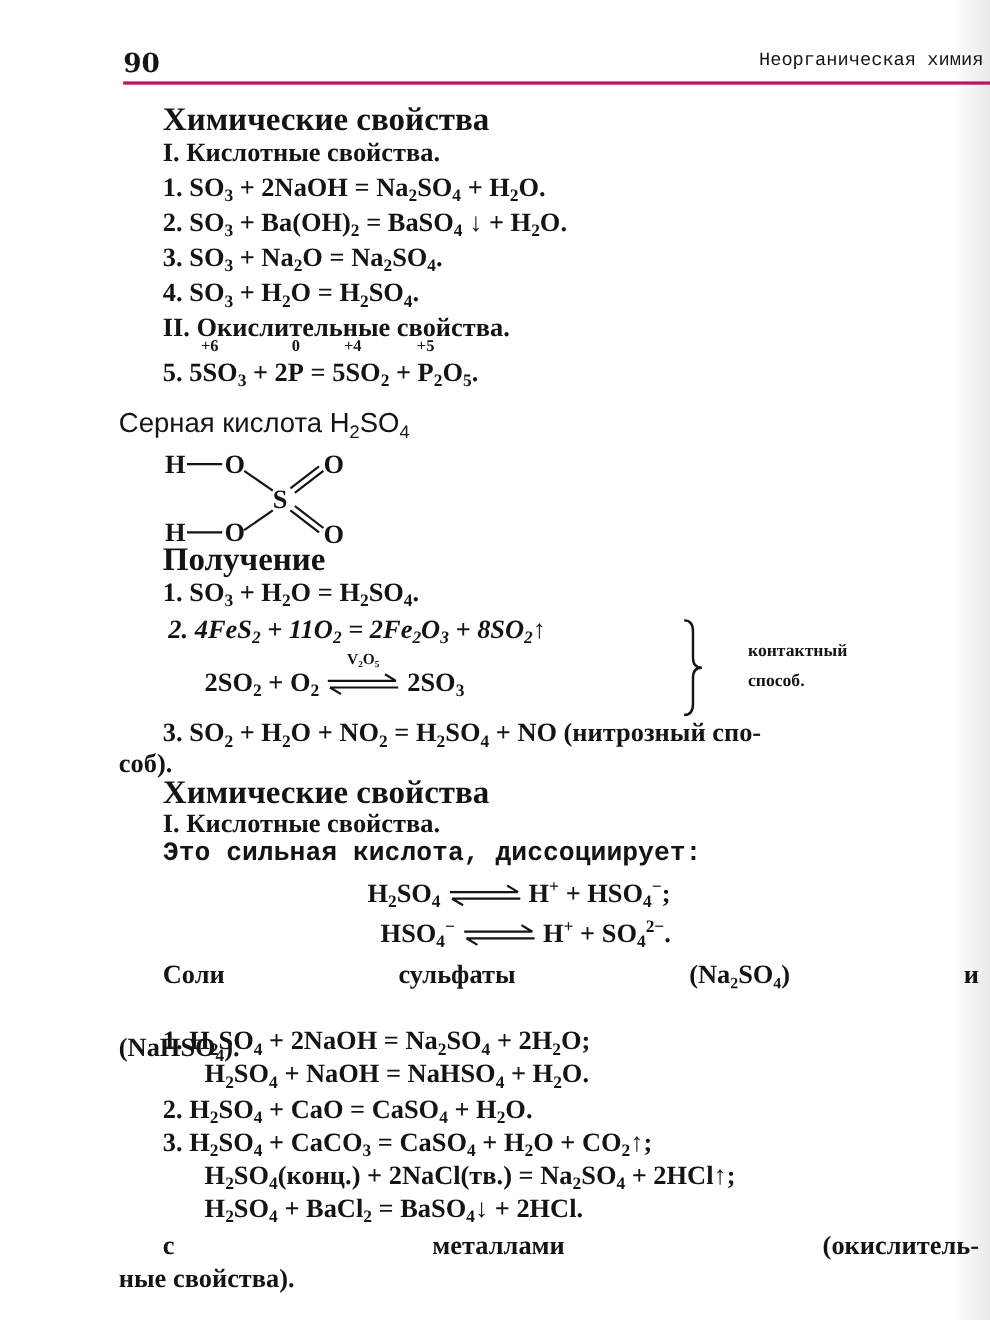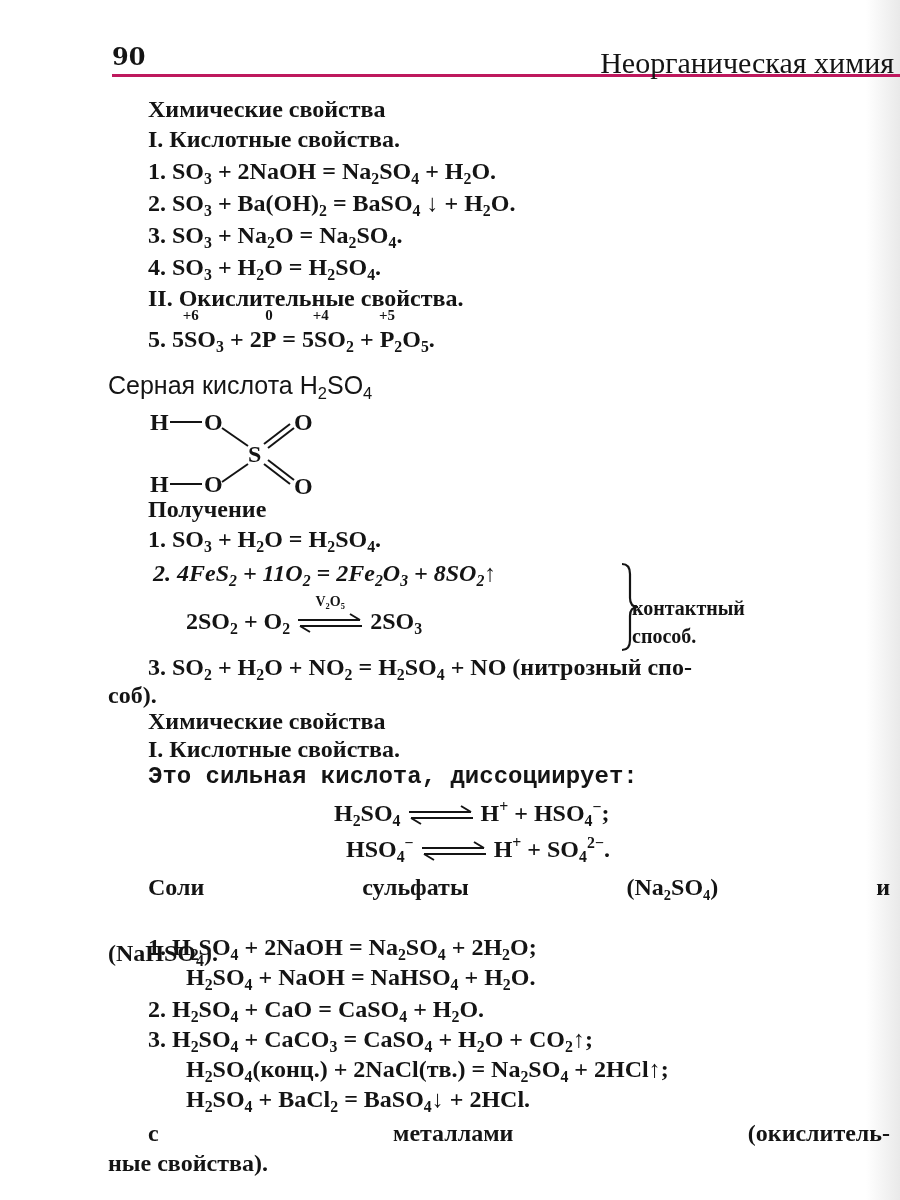--- a/index.html
+++ b/index.html
@@ -17,26 +17,26 @@
   .header {
     position: absolute; left: 112px; top: 40px; width: 788px; height: 34px;
     border-bottom: 3px solid #be185d;
   }
   .page-number {
     position: absolute; left: 0; top: 2px;
     font-size: 24px; font-weight: bold;
   }
   .running-title {
     position: absolute; right: 6px; top: 6px;
-    font-family: Liberation Serif, serif; font-size: 30px;
+    font-family: Liberation Mono, monospace; font-size: 17px;
   }
   .line {
     position: absolute; white-space: nowrap;
     font-family: "Liberation Serif", serif;
-    font-size: 24px; line-height: 30px;
+    font-size: 30px; line-height: 30px;
   }
   .line.bold { font-weight: bold; }
   .line.sans { font-family: "Liberation Sans", sans-serif; font-size: 25px; }
   .line.heavy { font-weight: bold; font-size: 24px; }
   .line.just { display: flex; justify-content: space-between; }
   sub { font-size: 0.66em; vertical-align: -0.3em; line-height: 0; }
   sup { font-size: 0.66em; vertical-align: 0.55em; line-height: 0; }
   .ox { position: relative; display: inline-block; }
   .ox .ox-num {
     position: absolute; left: 50%; transform: translateX(-50%);
@@ -47,22 +47,22 @@
     vertical-align: middle; margin: 0 6px;
   }
   .eq-arrow svg { position: absolute; left: 0; top: 0; }
   .eq-arrow .cat {
     position: absolute; left: 50%; top: -18px; transform: translateX(-50%);
     font-size: 14px; font-weight: bold; line-height: 1;
   }
   .structure { position: absolute; left: 148px; top: 402px; width: 180px; height: 96px; }
   .brace { position: absolute; left: 620px; top: 562px; }
   .brace-label {
-    position: absolute; left: 632px; top: 578px;
-    font-family: "Liberation Serif", serif; font-weight: bold; font-size: 20px; line-height: 28px; margin-top: 16px;
+    position: absolute; left: 680px; top: 578px;
+    font-family: "Liberation Serif", serif; font-weight: bold; font-size: 16px; line-height: 28px;
   }
 </style>
 </head>
 <body>
 
 <div class="page-shadow"></div>
 
 <div class="header">
   <span class="page-number">90</span>
   <span class="running-title">Неорганическая химия</span>

